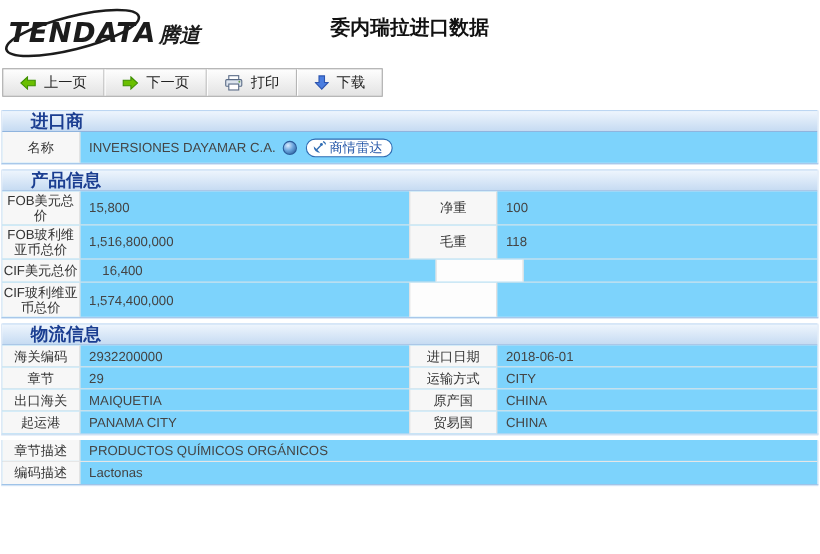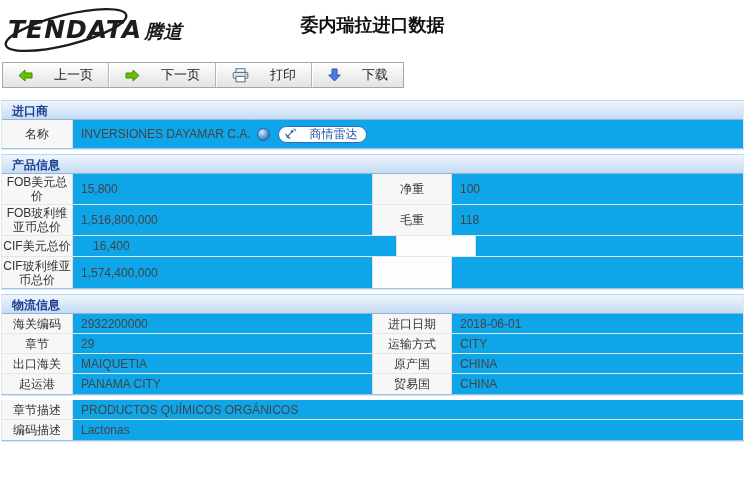--- a/index.html
+++ b/index.html
@@ -12,53 +12,53 @@
   .logo-swoosh { position:absolute; left:-4px; top:-4px; }
   .logo-text { position:relative; font-style:italic; font-weight:bold; font-size:25px;
     letter-spacing:1px; color:#1c1c1c; font-family:"DejaVu Sans", sans-serif; line-height:44px; }
   .logo-cn { font-size:19px; letter-spacing:0; margin-left:2px; }
   .page-title { position:absolute; left:0; right:0; top:13px; text-align:center;
     font-family:"Liberation Serif", serif; font-weight:bold; font-size:18px; color:#111; }
 
   
   .toolbar { display:inline-flex; margin:2px 0 12px 2px; height:26px;
     border:1px solid #a6a6a6; background:linear-gradient(#fefefe,#e3e3e3); }
-  .tb-btn { display:flex; align-items:center; gap:21px; padding:0 15px; cursor:pointer;
+  .tb-btn { display:flex; align-items:center; gap:7px; padding:0 15px; cursor:pointer;
     border-right:1px solid #b5b5b5; border-left:1px solid #fff; font-size:13px; color:#222; }
   .tb-btn:first-child { border-left:none; }
   .tb-btn:last-child { border-right:none;justify-content:center; }
   .tb-btn .ic { display:inline-flex; }
 
   
   .section { margin:0 1px 5px 1px; border-left:1px solid #dbe7f5; border-right:1px solid #dbe7f5;
     border-bottom:1px solid #9fc3e8; box-shadow:0 1px 0 #d8e7f7; }
-  .sec-header { height:20px; line-height:20px; padding-left:10px; font-weight:bold;
-    color:#1b3e91; font-size:12px;
+  .sec-header { height:20px; line-height:20px; padding-left:26px; font-weight:bold;
+    color:#1b3e91; font-size:16px;
     background:linear-gradient(#eef5fd,#c6dbf2);
     border-top:1px solid #bcd6f2; border-bottom:1px solid #8fb4de; }
-  .row { display:flex; align-items:stretch; border-bottom:1px solid #e6e6e6; background:#0ea5e9; }
+  .row { display:flex; align-items:stretch; border-bottom:1px solid #e6e6e6; background:#7dd3fc; }
   .row:last-child { border-bottom:none; }
   .cell { display:flex; align-items:center; }
   .lab { width:71px; background:#f7f7f7; justify-content:center; text-align:center;
     border-right:1px solid #dedede; line-height:14px; color:#333; }
   .val { flex:1; padding:2px 8px; color:#444; }
   .val1 { width:299px; flex:none; padding:2px 8px; color:#444; }
   .lab2 { width:80px; background:#f7f7f7; justify-content:center; text-align:center;
     border-left:1px solid #dedede; border-right:1px solid #dedede; line-height:14px; }
   .lab2.empty { background:#fdfdfd; }
   .rh28 { min-height:28px; }
   .rh31 { min-height:31px; }
   .rh21 { min-height:21px;gap:12px; }
   .rh20 { min-height:20px; }
 
   
   .globe { width:13px; height:13px; border-radius:50%; margin-left:6px; display:inline-block;
     background:radial-gradient(circle at 35% 30%, #d9ecff 0%, #6aa5dd 45%, #1c4e8c 100%);
     border:1px solid #2b5c9a; cursor:pointer; }
-  .radar-pill { display:inline-flex; align-items:center; gap:13px; height:17px; margin-left:8px;
+  .radar-pill { display:inline-flex; align-items:center; gap:3px; height:17px; margin-left:8px;
     padding:0 8px 0 5px; border:1px solid #2f6cb3; border-radius:10px; color:#2456a8;
     font-size:12px; cursor:pointer; background:#fff; line-height:15px; }
 </style>
 </head>
 <body>
 
 
 
 
 <div class="header">

